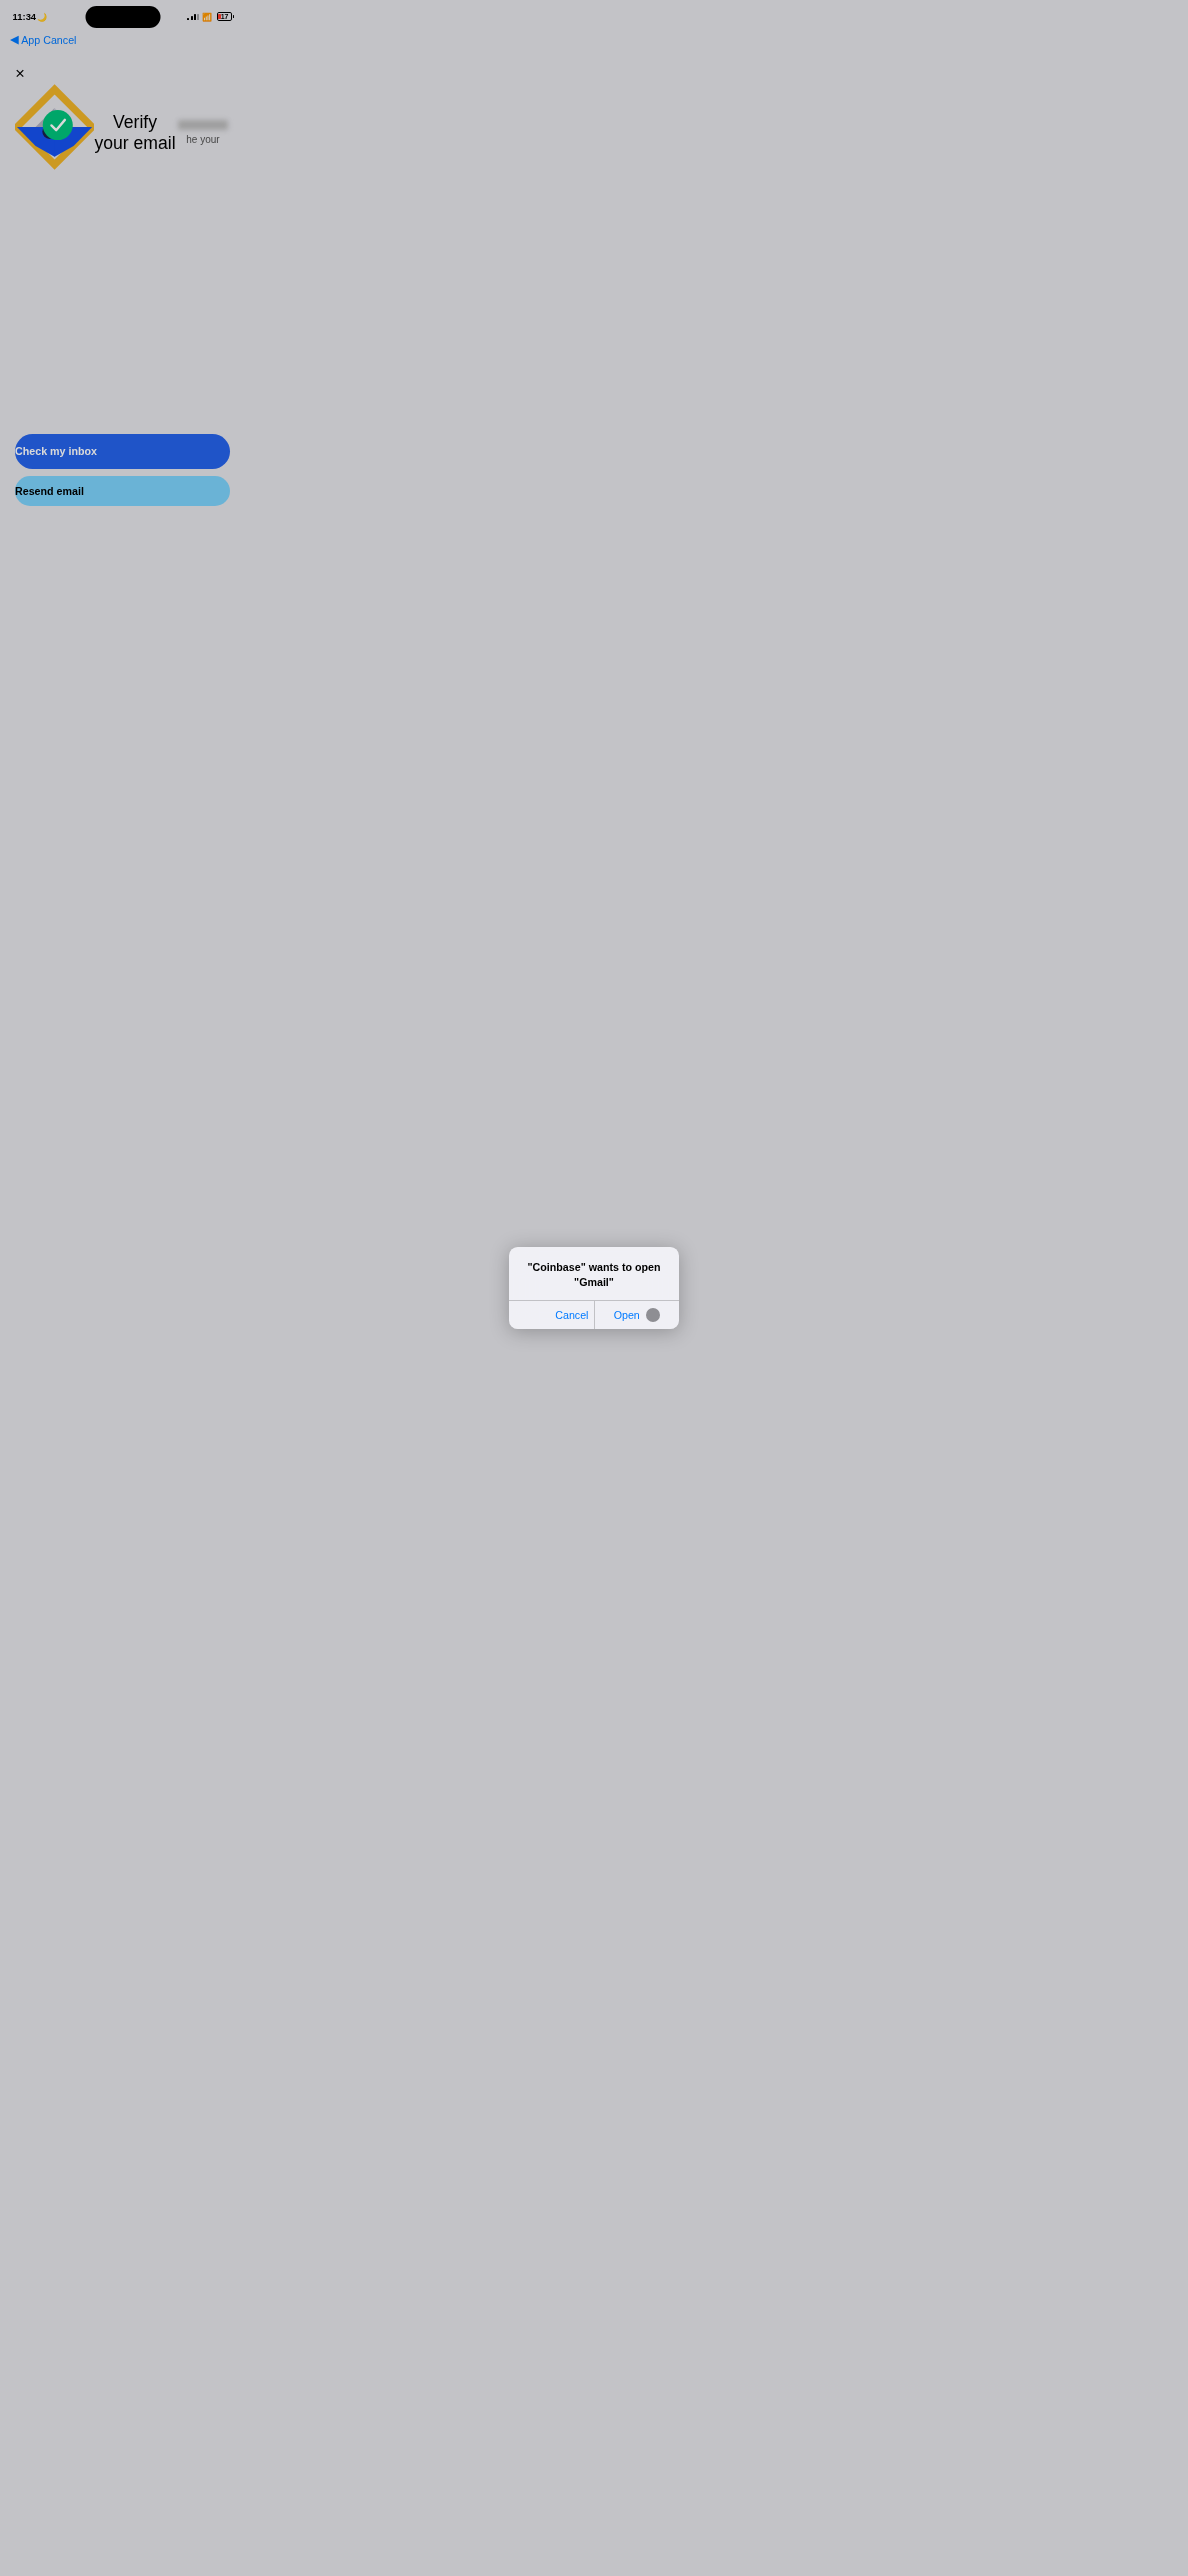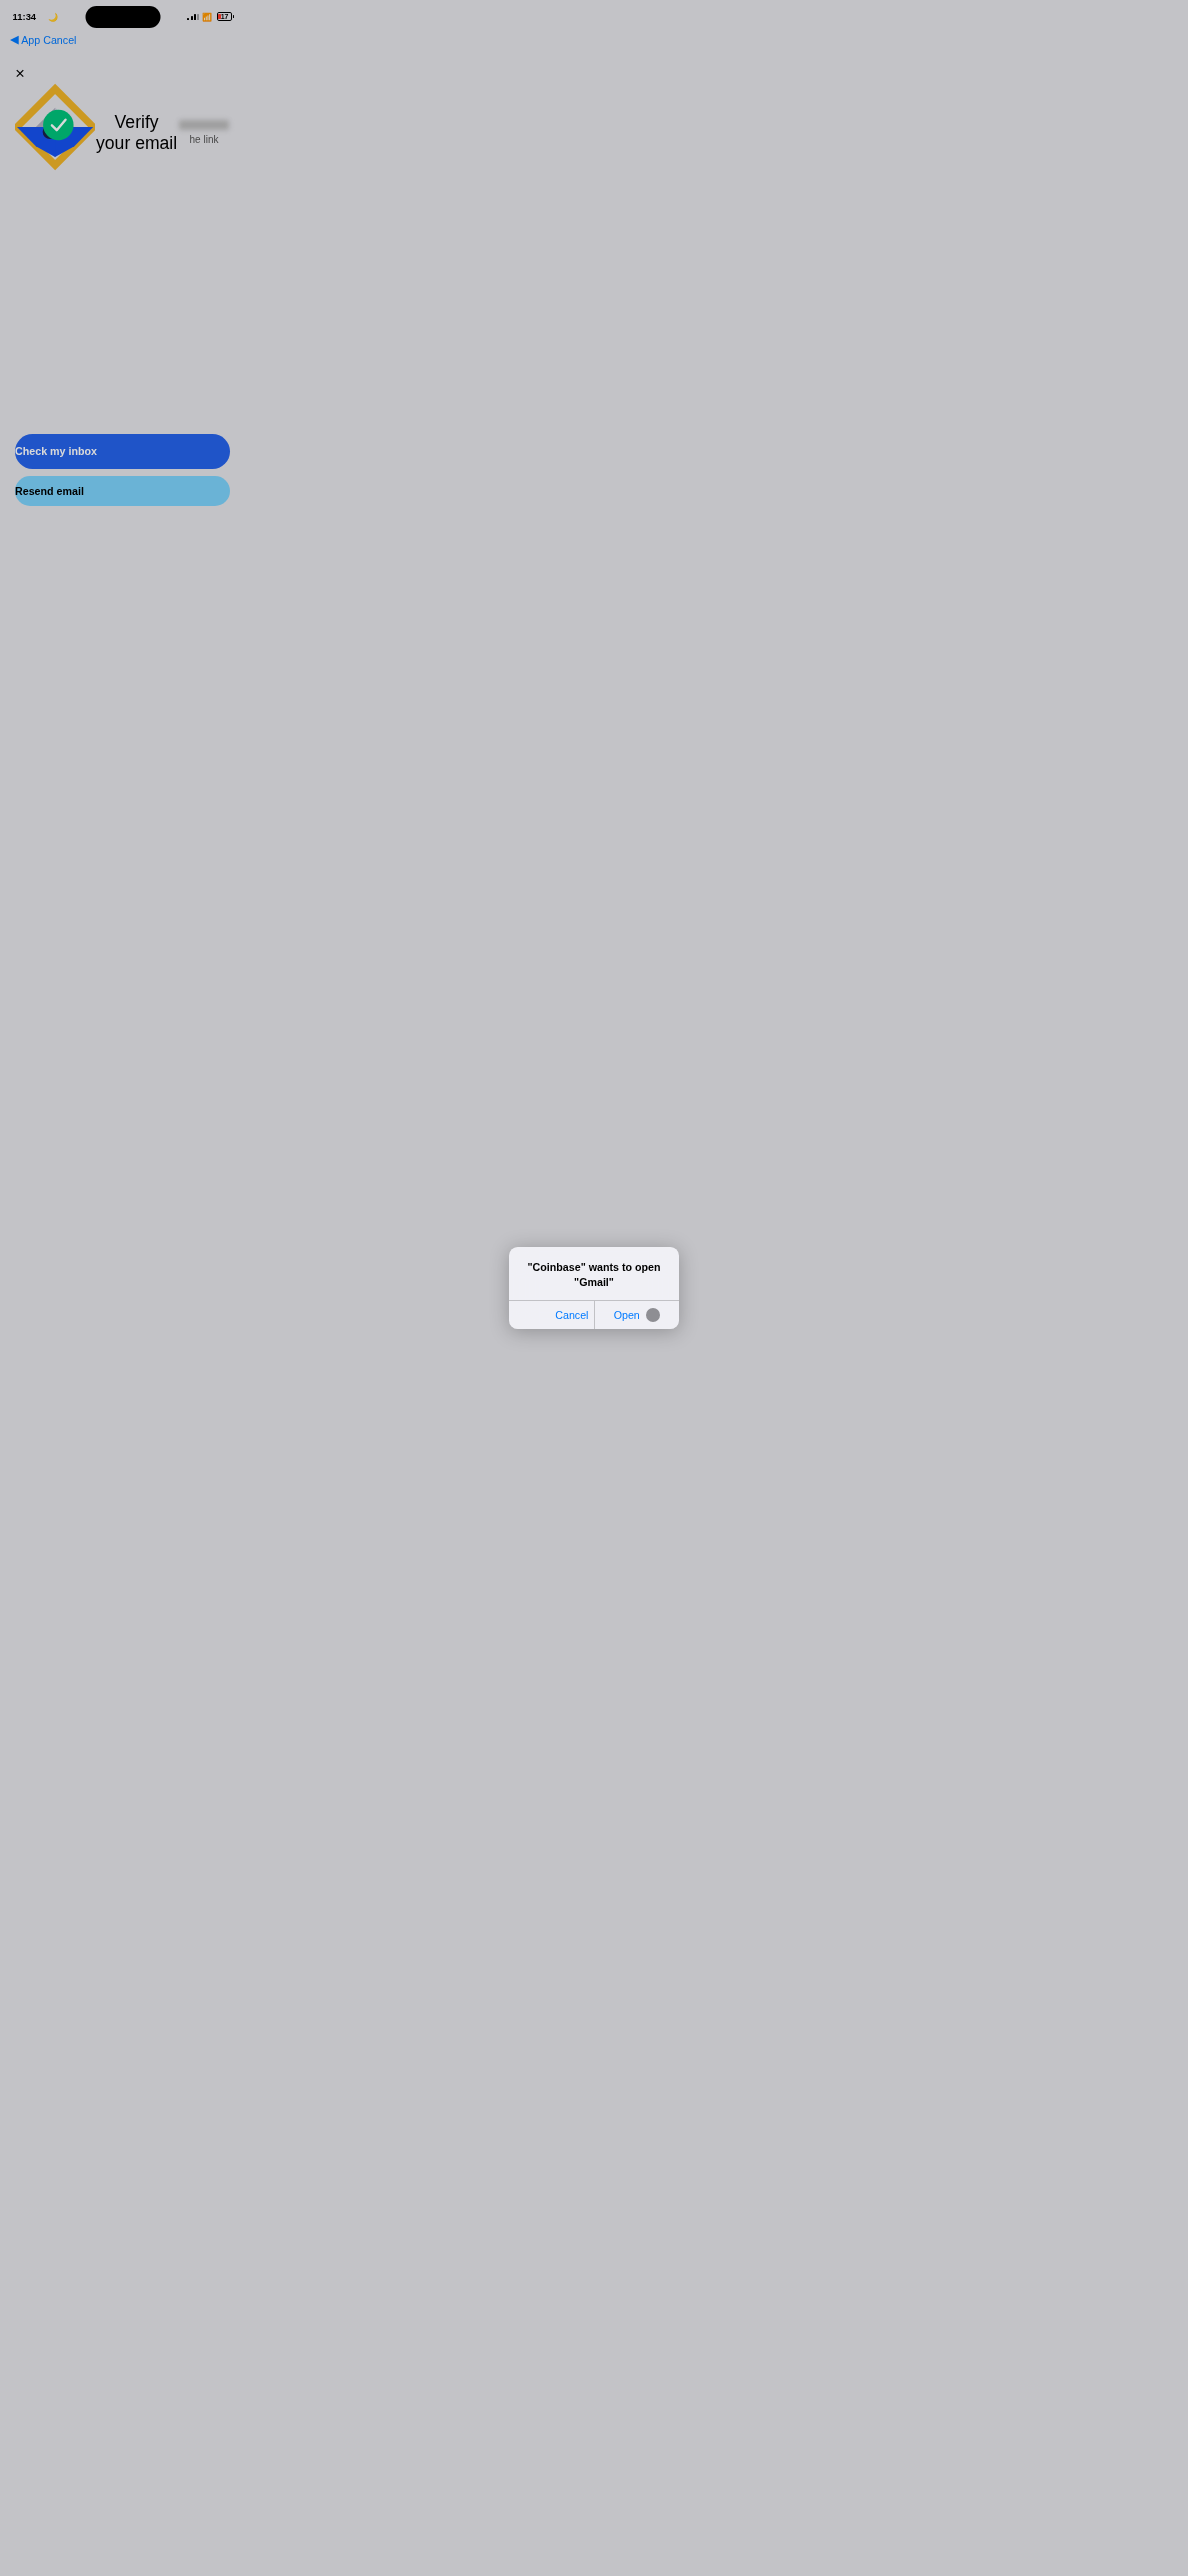--- a/index.html
+++ b/index.html
@@ -25,21 +25,21 @@
       padding: 8.8px 12.6px 3.8px 12.6px;
       height: 28px;
     }
 
     .status-time {
       font-size: 9.4px;
       font-weight: 600;
       color: #000;
       display: flex;
       align-items: center;
-      gap: 12px;
+      gap: 1px;
     }
 
     .moon-icon {
       font-size: 8.2px;
     }
 
     .status-right {
       display: flex;
       align-items: center;
       gap: 3.8px;
@@ -392,21 +392,21 @@
       <circle cx="108" cy="95" r="38" fill="#00c37c"></circle>
 
       <polyline points="92,96 104,108 126,82" fill="none" stroke="#fff" stroke-width="6" stroke-linecap="round" stroke-linejoin="round"></polyline>
     </svg>
   </div>
 
   <h1 class="title">Verify your email</h1>
 
   <div class="subtitle-partial">
     <span class="blurred-email"></span>
-    <span class="the-link-text">he link</span>
+    <span class="the-link-text">he your</span>
   </div>
 
 </div>
 
 <div class="alert-overlay">
   <div class="alert-dialog">
     <div class="alert-content">
       <p class="alert-message">"Coinbase" wants to open "Gmail"</p>
     </div>
     <div class="alert-buttons">

